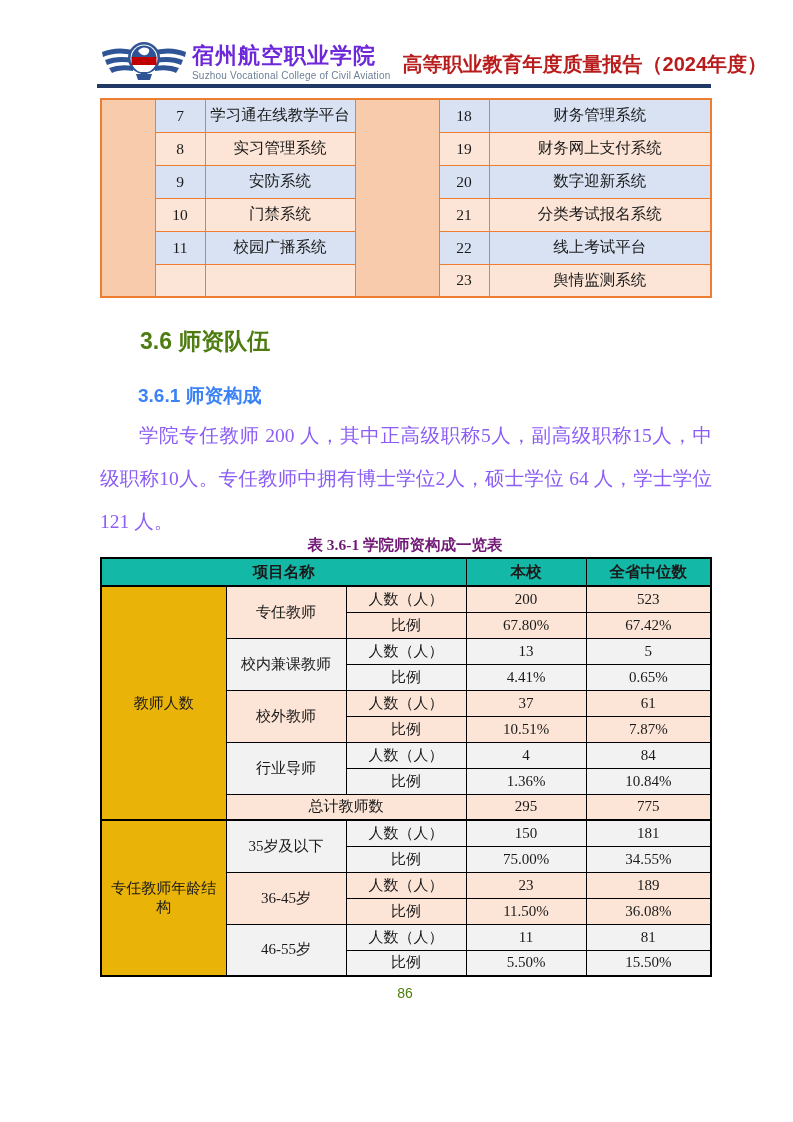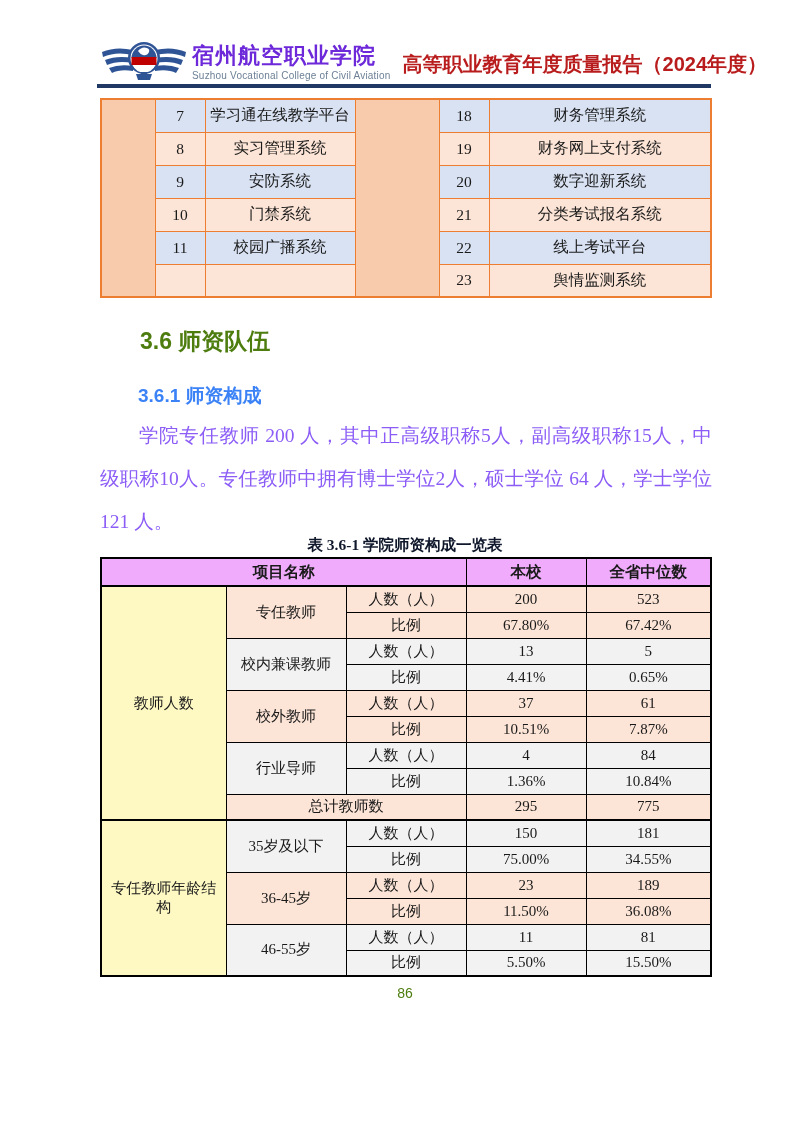--- a/index.html
+++ b/index.html
@@ -25,25 +25,25 @@
   .cat-cell { background:#F8CBAD; }
   .cell-blue { background:#D9E2F3; }
   .cell-peach { background:#FCE4D6; }
 
   
   .h2 { position:absolute; left:140px; top:326px; font-family:"Liberation Sans", sans-serif; font-weight:bold; font-size:23px; color:#4d7c0f; }
   .h3 { position:absolute; left:138px; top:383px; font-family:"Liberation Sans", sans-serif; font-weight:bold; font-size:19px; color:#3b82f6; }
   .body-par { position:absolute; left:100px; top:414px; width:612px; font-size:19.5px; line-height:43px; text-indent:2em; text-align:justify; color:#8b5cf6; }
 
   
-  .tbl-caption { position:absolute; left:100px; top:535px; width:610px; text-align:center; font-weight:bold; font-size:15.5px; color:#0f172a; }
+  .tbl-caption { position:absolute; left:100px; top:535px; width:610px; text-align:center; font-weight:bold; font-size:15.5px; color:#701a75; }
   .staff-table { position:absolute; left:100px; top:557px; width:610px; border-collapse:collapse; table-layout:fixed; border:2px solid #000; }
   .staff-table th, .staff-table td { border:1px solid #000; text-align:center; vertical-align:middle; font-size:15px; height:26px; padding:0 2px; overflow:hidden; }
-  .staff-table th { background:#f0abfc; font-weight:bold; height:28px; font-size:15.5px; border-bottom:2px solid #000; }
-  .col-group { background:#fef9c3; font-size:14px; }
+  .staff-table th { background:#14b8a6; font-weight:bold; height:28px; font-size:15.5px; border-bottom:2px solid #000; }
+  .col-group { background:#eab308; font-size:14px; }
   .t-peach { background:#FCE4D6; }
   .t-gray { background:#F2F2F2; }
   .sep-top td { border-top:2px solid #000; }
 
   .page-number { position:absolute; left:100px; top:985px; width:610px; text-align:center; font-family:"Liberation Sans", sans-serif; font-size:14px; color:#4d7c0f; }
 </style>
 </head>
 <body>
 
 <div class="page">

